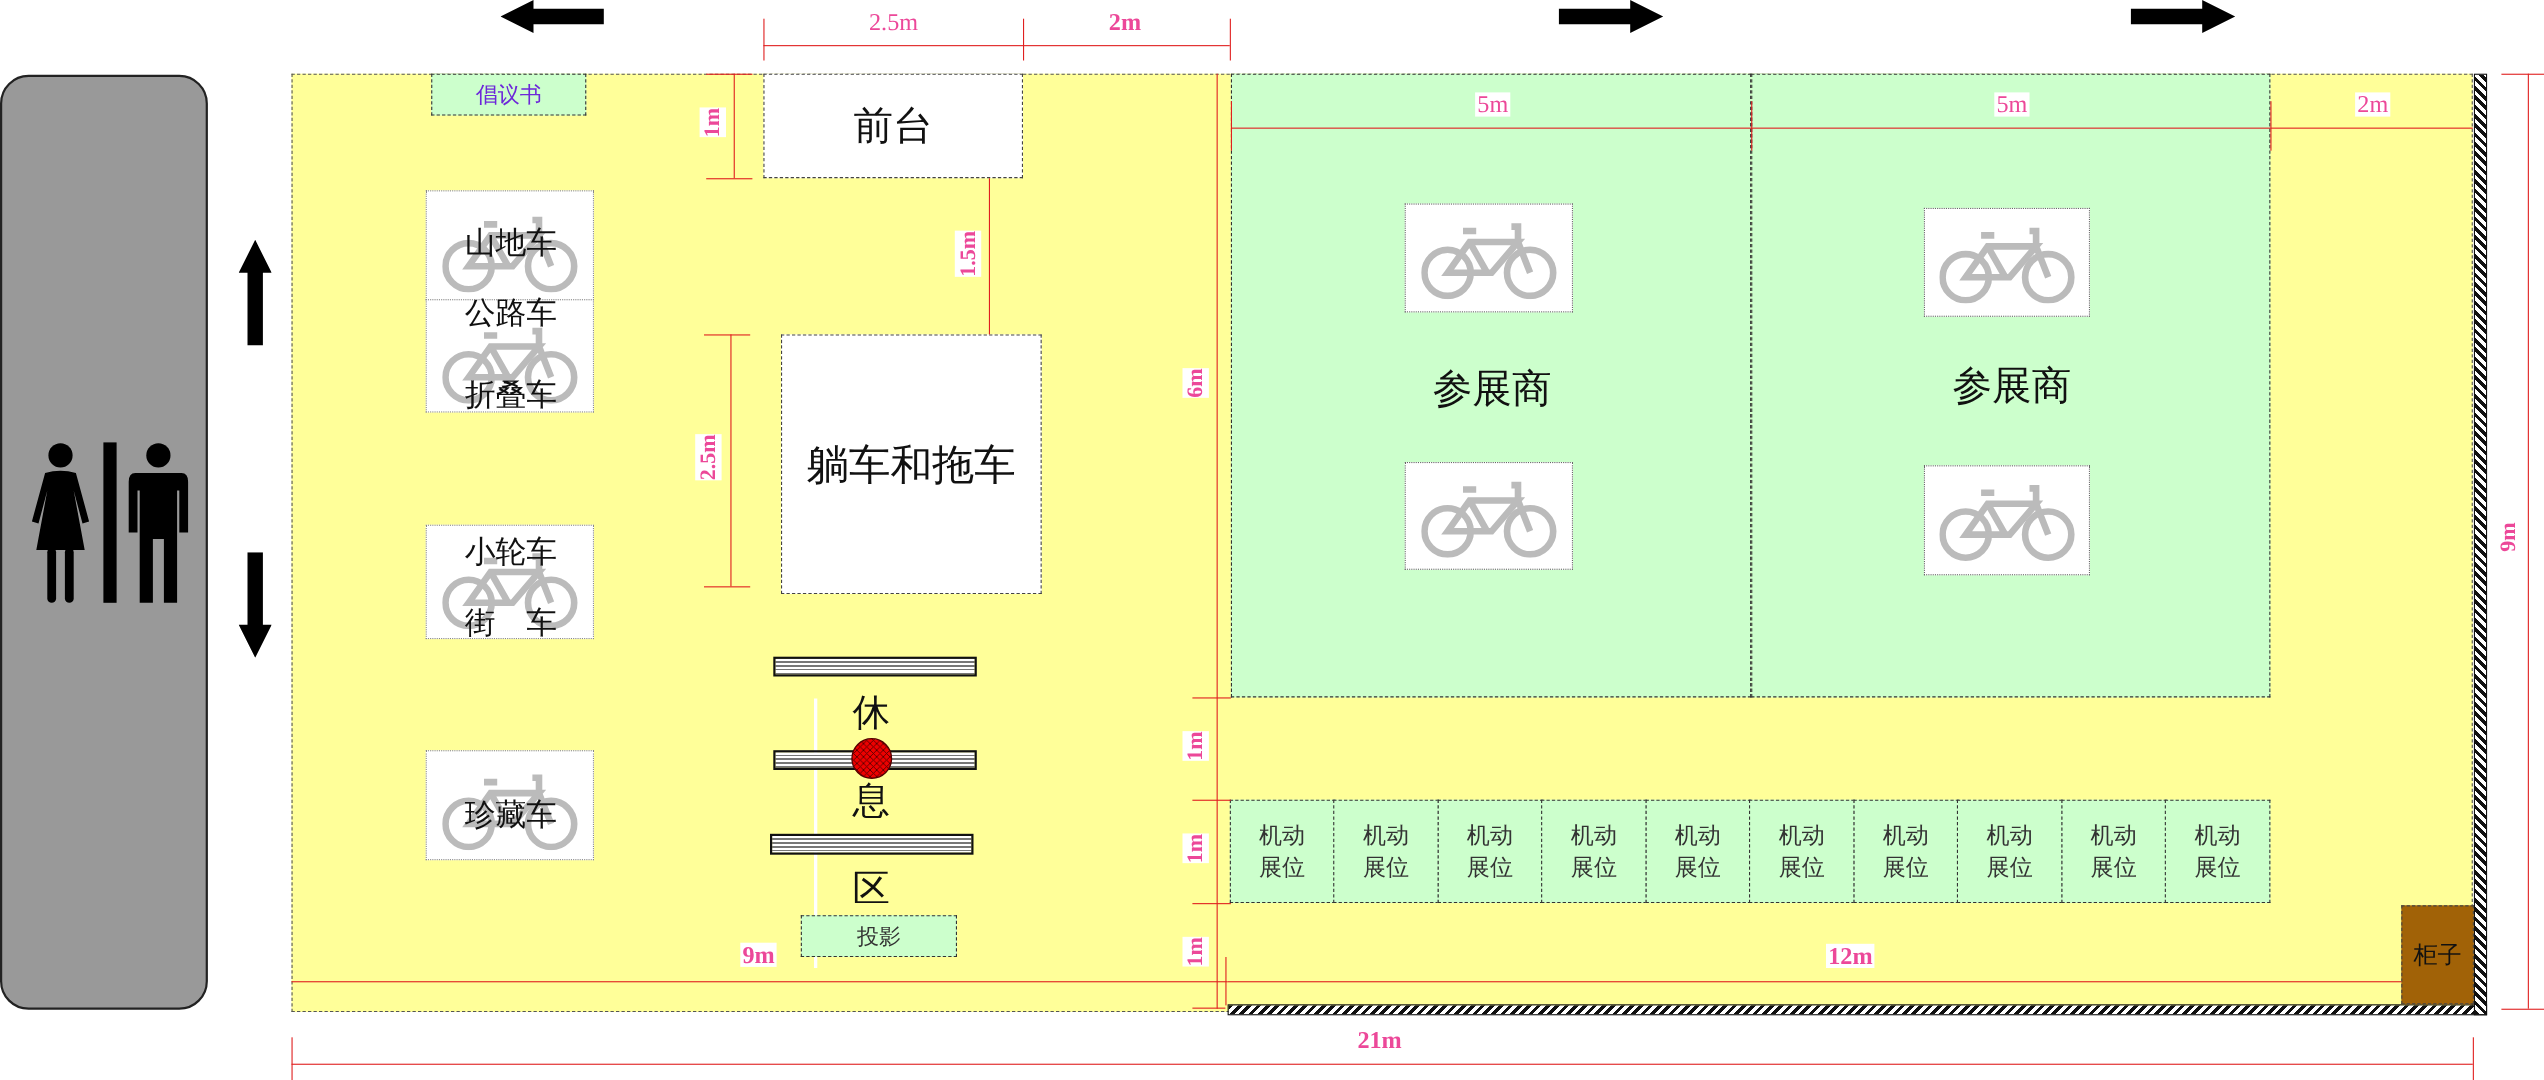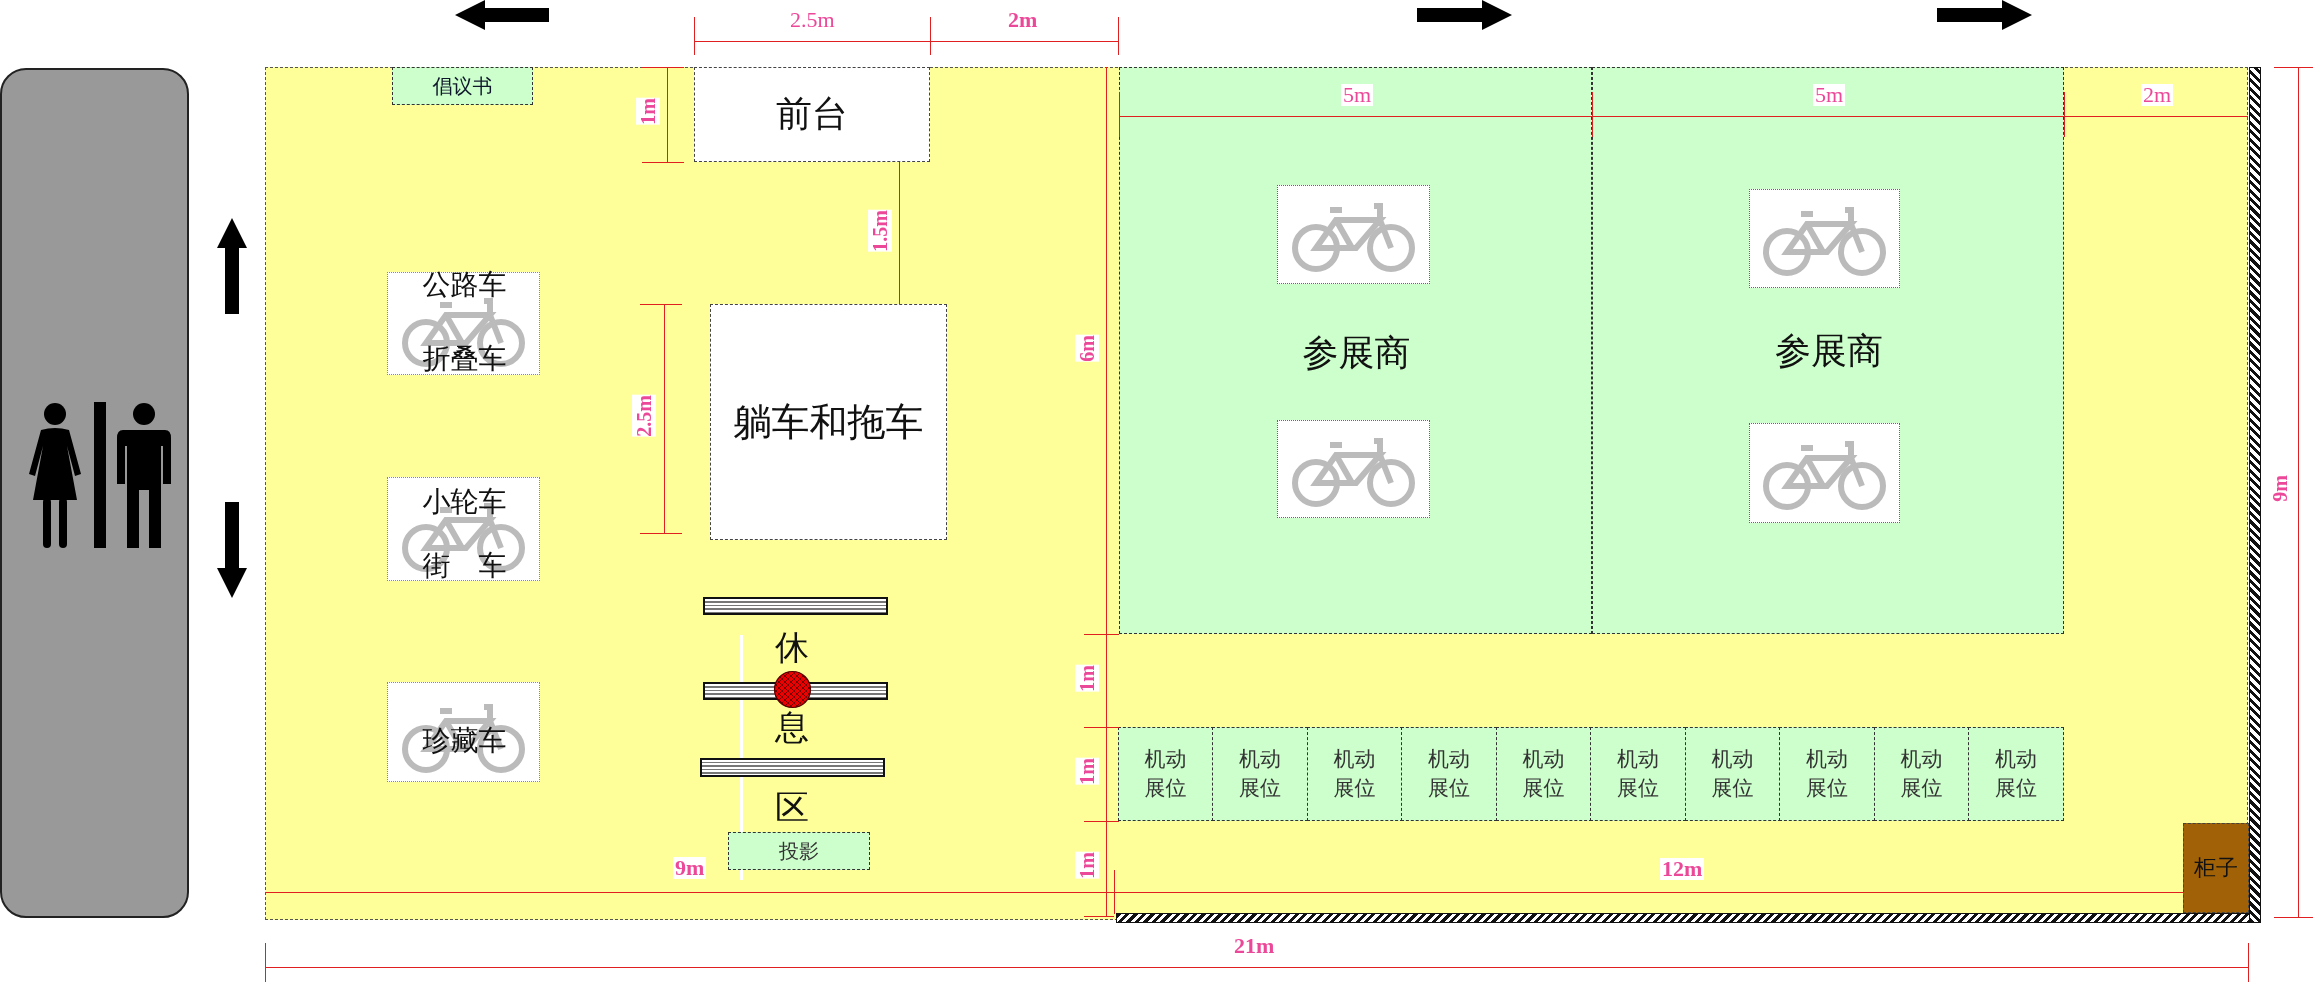--- a/index.html
+++ b/index.html
@@ -53,33 +53,44 @@
   </svg>
 <svg class="abs" style="left:217px;top:502px;" width="30" height="96" viewBox="0 0 30 96">
     <path d="M15 96 L30 66 L22 66 L22 0 L8 0 L8 66 L0 66 Z" fill="#000"></path>
   </svg>
 
 <div class="abs floor"></div>
 
 <div class="abs hatch-h" style="left:1116px;top:913px;width:1145px;height:10px;"></div>
 <div class="abs hatch-v" style="left:2249px;top:67px;width:12px;height:856px;"></div>
 
-<div class="abs green label" style="left:392px;top:67px;width:141px;height:38px;font-size:20px;color:#0f172a;">
+<div class="abs green label" style="left:392px;top:67px;width:141px;height:38px;font-size:20px;color:#6d28d9;">
   <span>倡议书</span>
 </div>
 
 <div class="abs white-box label" style="left:694px;top:67px;width:236px;height:95px;font-size:36px;">
   <span>前台</span>
 </div>
 
 <div class="abs white-box label" style="left:690px;top:304px;width:237px;height:236px;font-size:38px;margin-left:20px;">
   <span>躺车和拖车</span>
 </div>
 
 <div class="abs" style="left:387px;top:173px;width:153px;height:609px;">
+  <div class="abs tile" style="left:0;top:0;width:153px;height:100px;">
+    <svg class="abs" style="left:14px;top:20px;" width="125" height="72" viewBox="0 0 125 72">
+        <g fill="none" stroke="#bbbbbb" stroke-width="6">
+          <circle cx="24" cy="48" r="21"></circle>
+          <circle cx="99" cy="48" r="21"></circle>
+          <path d="M24 48 L44 20 L88 20 L64 48 Z M44 20 L60 48 M88 20 L99 48 M82 6 L88 6 L88 20"></path>
+          <path d="M38 10 L50 10"></path>
+        </g>
+      </svg>
+    <div class="abs label" style="left:0;top:27px;width:153px;height:40px;font-size:28px;">山地车</div>
+  </div>
   <div class="abs tile" style="left:0;top:99px;width:153px;height:103px;">
     <svg class="abs" style="left:14px;top:22px;" width="125" height="72" viewBox="0 0 125 72">
         <g fill="none" stroke="#bbbbbb" stroke-width="6">
           <circle cx="24" cy="48" r="21"></circle>
           <circle cx="99" cy="48" r="21"></circle>
           <path d="M24 48 L44 20 L88 20 L64 48 Z M44 20 L60 48 M88 20 L99 48 M82 6 L88 6 L88 20"></path>
           <path d="M38 10 L50 10"></path>
         </g>
       </svg>
     <div class="abs label" style="left:0;top:-6px;width:153px;height:36px;font-size:28px;">公路车</div>

